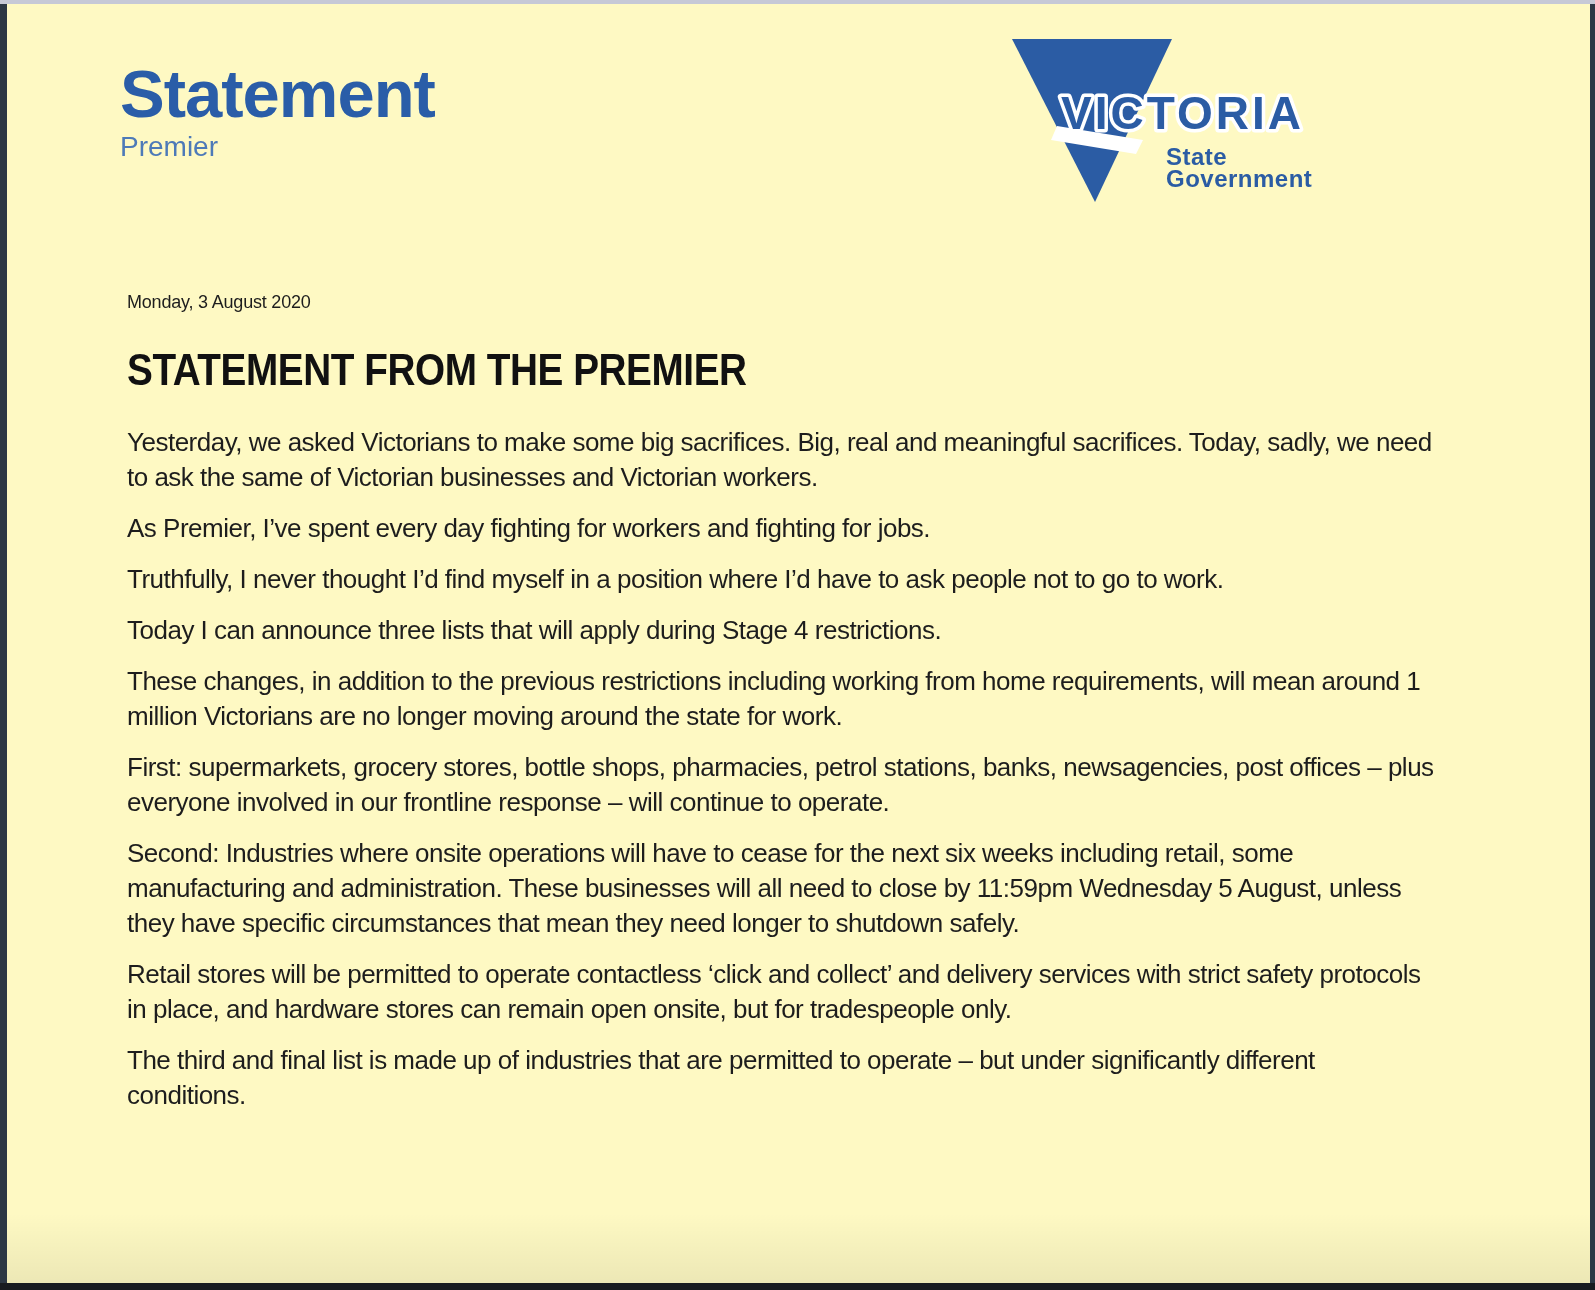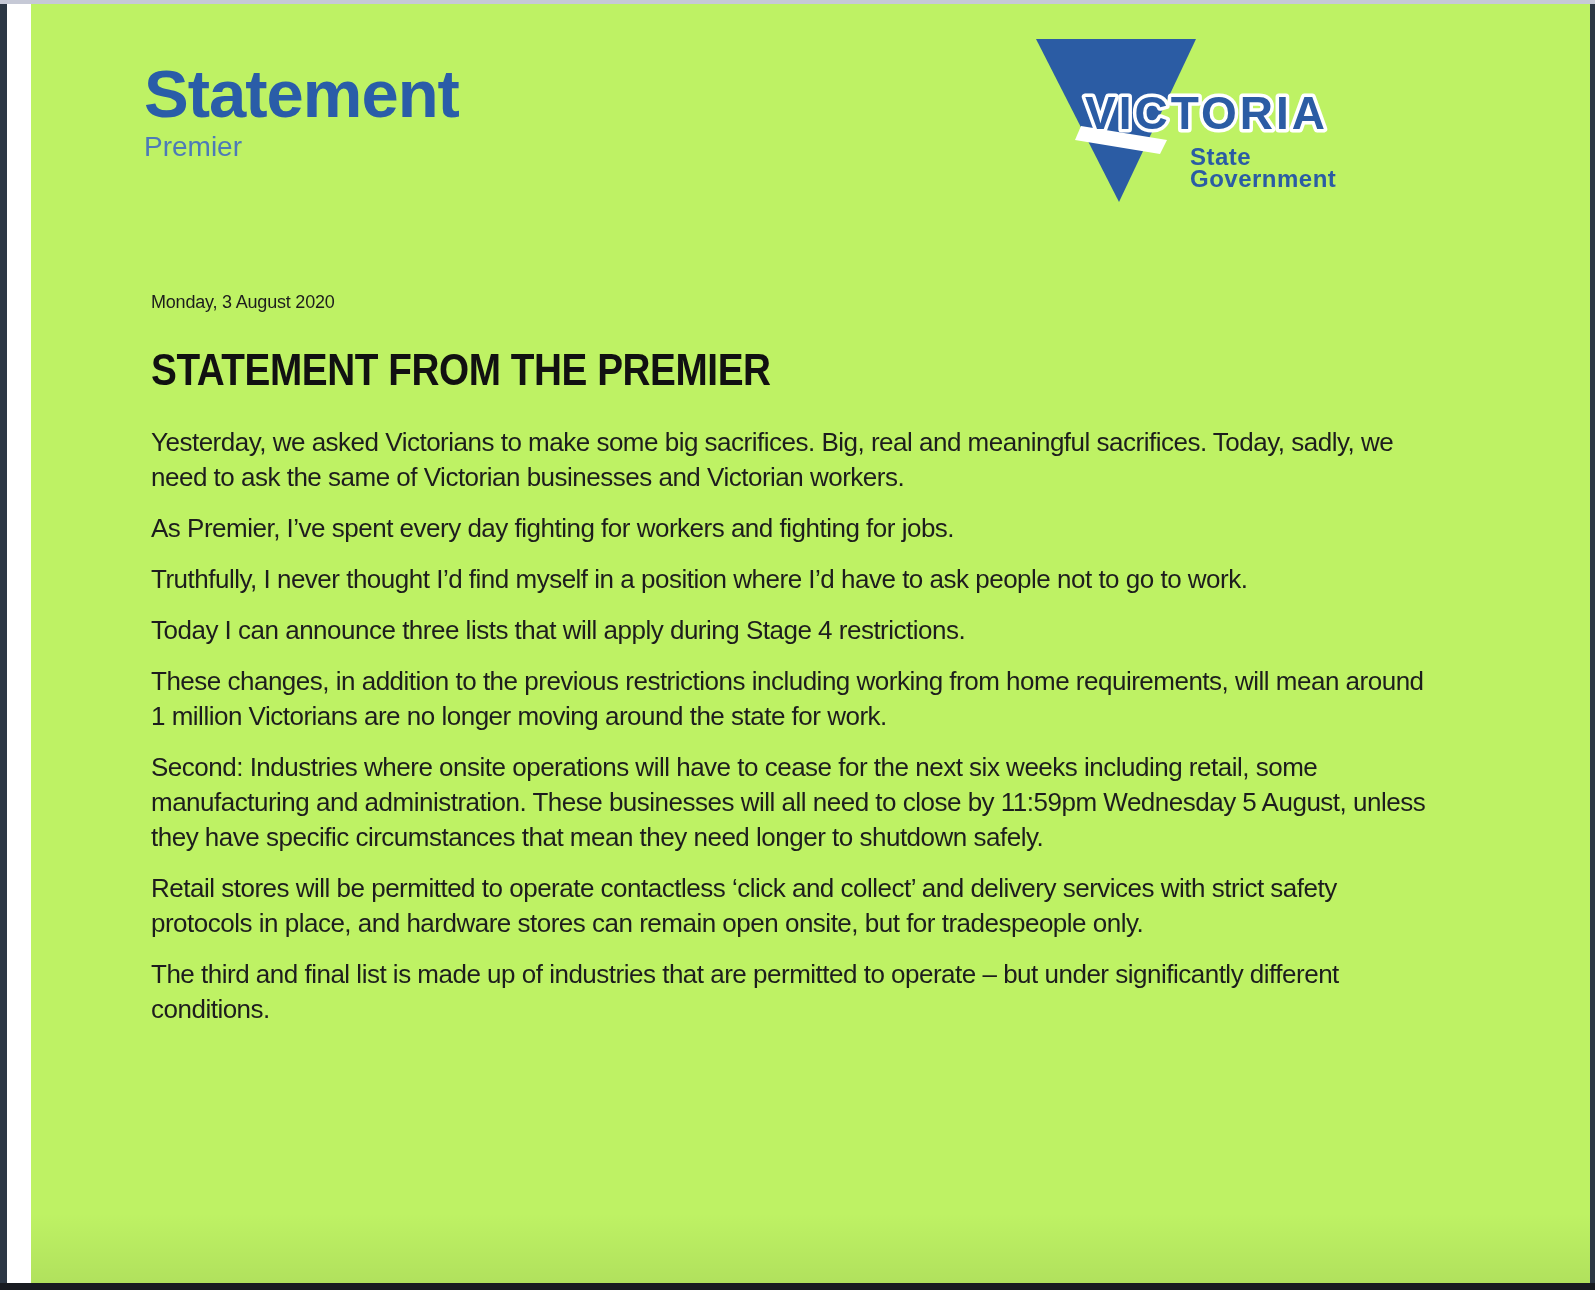--- a/index.html
+++ b/index.html
@@ -16,22 +16,21 @@
     width:1595px;height:1290px;position:relative;overflow:hidden;
     background:#fff;
     font-family:"Liberation Sans", sans-serif;
   }
   .frame-top{position:absolute;top:0;left:0;right:0;height:4px;background:var(--frame_top_line);z-index:6;}
   .frame-left{position:absolute;top:4px;bottom:7px;left:0;width:7px;background:var(--frame_dark);z-index:5;}
   .frame-right{position:absolute;top:4px;bottom:7px;right:0;width:5px;background:var(--frame_dark);z-index:5;}
   .frame-bottom{position:absolute;bottom:0;left:0;right:0;height:7px;background:var(--frame_bottom);z-index:6;}
   .page{
     position:absolute;left:7px;right:5px;top:4px;bottom:7px;
-    background:#bef264;
-    margin-left:24px;
+    background:#fef9c3;
   }
   .page::after{
     content:"";position:absolute;left:0;right:0;bottom:0;height:70px;
     background:linear-gradient(to bottom, rgba(0,0,0,0), rgba(0,0,0,0.07));
     pointer-events:none;
   }
 
   
   .brand{position:absolute;left:113px;top:56px;}
   .brand-title{
@@ -93,19 +92,20 @@
 
   <div class="doc">
     <p class="doc-date">Monday, 3 August 2020</p>
     <h2 class="doc-heading">STATEMENT FROM THE PREMIER</h2>
     <div>
         <p class="para">Yesterday, we asked Victorians to make some big sacrifices. Big, real and meaningful sacrifices. Today, sadly, we need to ask the same of Victorian businesses and Victorian workers.</p>
         <p class="para">As Premier, I’ve spent every day fighting for workers and fighting for jobs.</p>
         <p class="para">Truthfully, I never thought I’d find myself in a position where I’d have to ask people not to go to work.</p>
         <p class="para">Today I can announce three lists that will apply during Stage 4 restrictions.</p>
         <p class="para">These changes, in addition to the previous restrictions including working from home requirements, will mean around 1 million Victorians are no longer moving around the state for work.</p>
+        <p class="para">First: supermarkets, grocery stores, bottle shops, pharmacies, petrol stations, banks, newsagencies, post offices – plus everyone involved in our frontline response – will continue to operate.</p>
         <p class="para">Second: Industries where onsite operations will have to cease for the next six weeks including retail, some manufacturing and administration. These businesses will all need to close by 11:59pm Wednesday 5 August, unless they have specific circumstances that mean they need longer to shutdown safely.</p>
         <p class="para">Retail stores will be permitted to operate contactless ‘click and collect’ and delivery services with strict safety protocols in place, and hardware stores can remain open onsite, but for tradespeople only.</p>
         <p class="para">The third and final list is made up of industries that are permitted to operate – but under significantly different conditions.</p>
       </div>
   </div>
 
 </div>
 
 </body></html>

